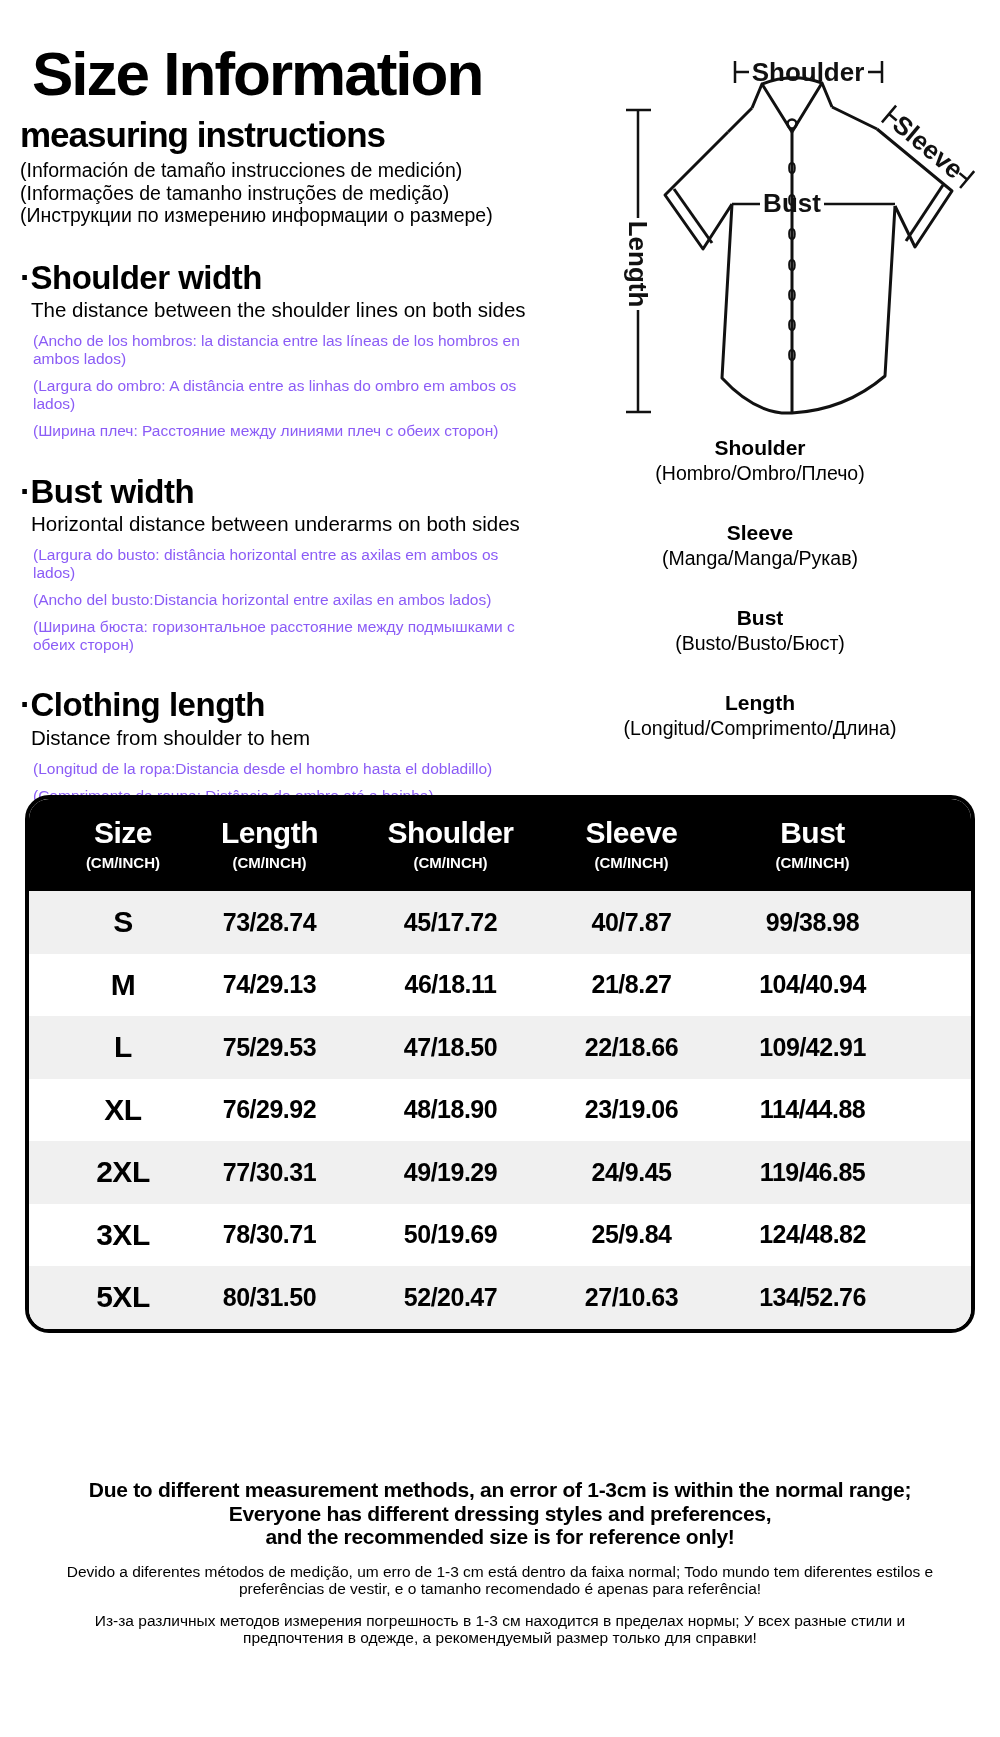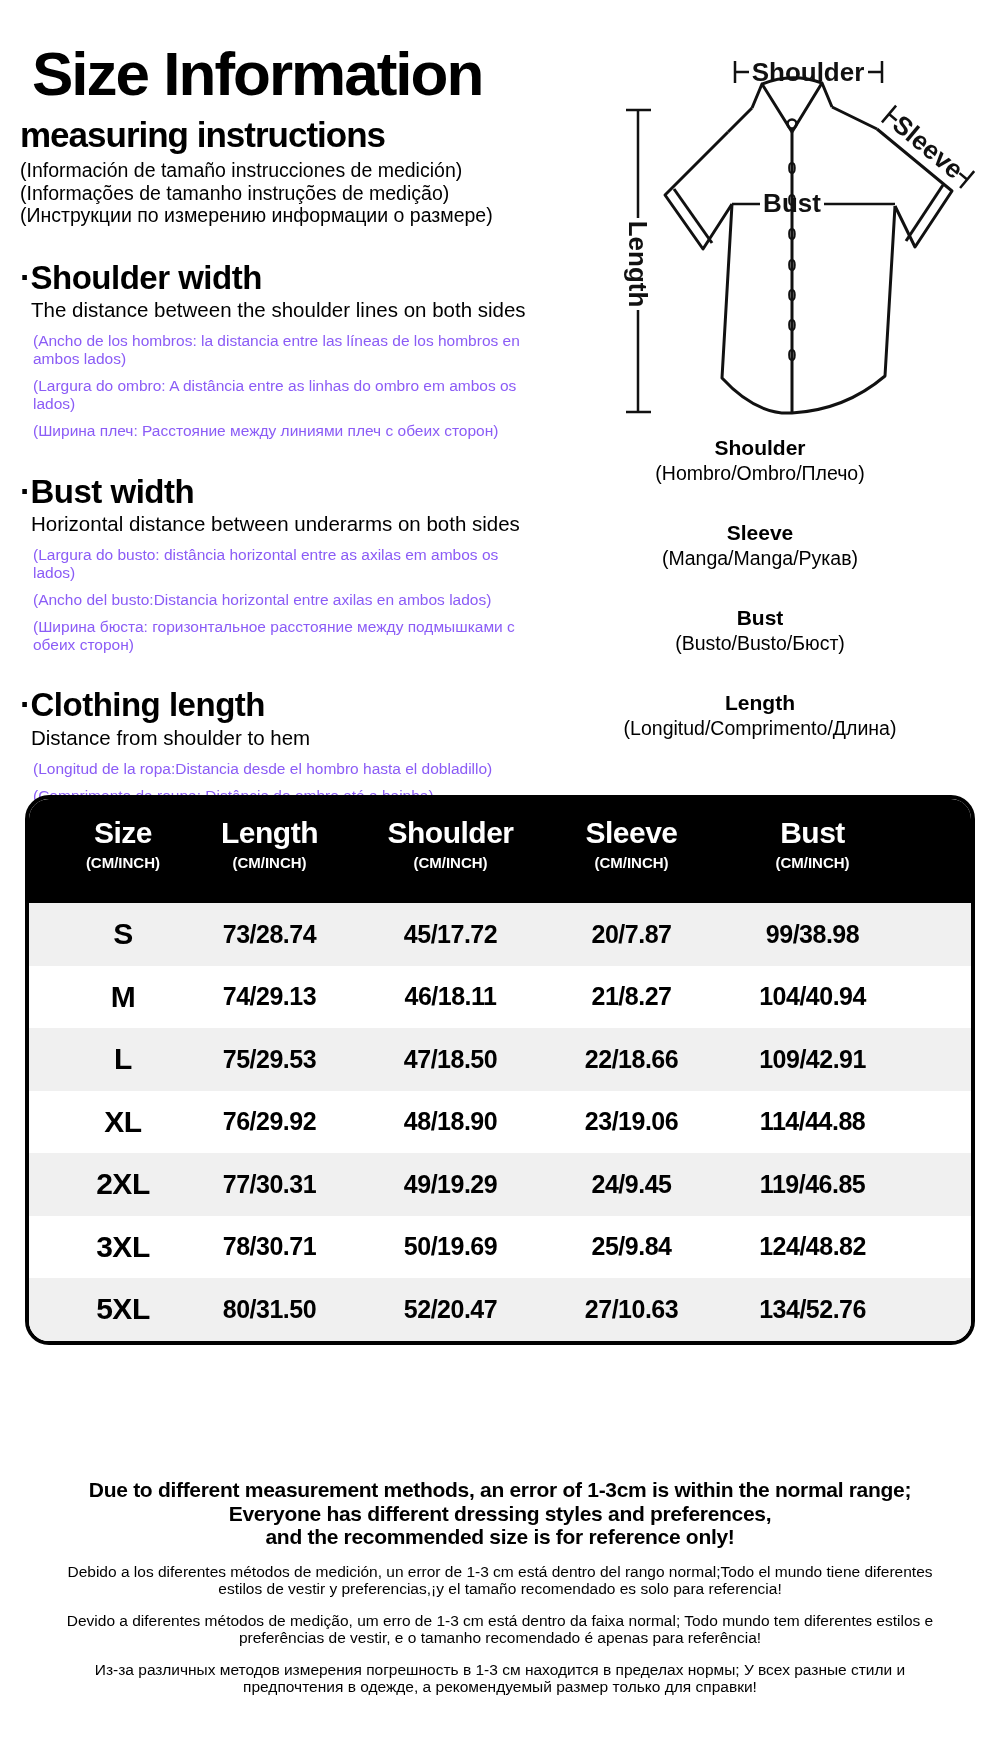--- a/index.html
+++ b/index.html
@@ -24,21 +24,21 @@
   .btn-glyph{font-size:16px;font-weight:bold}
   .legend{position:absolute;left:540px;top:436px;width:440px;text-align:center}
   .legend-item{margin-bottom:36px}
   .legend-term{font-size:21px;font-weight:bold;line-height:24px}
   .legend-trans{font-size:19.5px;line-height:23px;margin-top:2px}
   
   .size-table{
     position:absolute;left:25px;top:795px;width:950px;box-sizing:border-box;
     border:4px solid #000;border-radius:24px;overflow:hidden;background:#fff;
   }
-  .thead{display:flex;background:#000;color:#fff;height:88px;padding:0 55px 16px 25px}
+  .thead{display:flex;background:#000;color:#fff;height:88px;padding:0 55px 4px 25px}
   .th{display:flex;flex-direction:column;align-items:center;justify-content:center;gap:4px}
   .th-label{font-size:30px;font-weight:bold;letter-spacing:-0.5px}
   .th-unit{font-size:15px;font-weight:bold}
   .tbody .tr{display:flex;height:62.5px;padding:0 55px 0 25px;align-items:center}
   .tbody .tr:nth-child(odd){background:#f0f0f0}
   .td{display:flex;align-items:center;justify-content:center;font-weight:bold;font-size:25px;letter-spacing:-0.5px}
   .c0{width:16%}.c1{width:18%}.c2{width:24%}.c3{width:18%}.c4{width:24%}
   .td.c0{font-size:30px}
   
   .disclaimer{position:absolute;left:0;top:1478px;width:1000px;text-align:center}
@@ -181,21 +181,21 @@
     <div class="th c4">
       <div class="th-label">Bust</div>
       <div class="th-unit">(CM/INCH)</div>
     </div>
   </div>
   <div class="tbody">
     <div class="tr">
       <div class="td c0">S</div>
       <div class="td c1">73/28.74</div>
       <div class="td c2">45/17.72</div>
-      <div class="td c3">20/7.87</div>
+      <div class="td c3">40/7.87</div>
       <div class="td c4">99/38.98</div>
     </div>
     <div class="tr">
       <div class="td c0">M</div>
       <div class="td c1">74/29.13</div>
       <div class="td c2">46/18.11</div>
       <div class="td c3">21/8.27</div>
       <div class="td c4">104/40.94</div>
     </div>
     <div class="tr">
@@ -233,16 +233,15 @@
       <div class="td c3">27/10.63</div>
       <div class="td c4">134/52.76</div>
     </div>
   </div>
 </div>
 
 <div class="disclaimer">
   <div class="disc-en">Due to different measurement methods, an error of 1-3cm is within the normal range;</div>
   <div class="disc-en">Everyone has different dressing styles and preferences,</div>
   <div class="disc-en">and the recommended size is for reference only!</div>
-  <p class="disc-p">Debido a los diferentes métodos de medición, un error de 1-3 cm está dentro del rango normal;Todo el mundo tiene diferentes estilos de vestir y preferencias,¡y el tamaño recomendado es solo para referencia!</p>
   <p class="disc-p">Devido a diferentes métodos de medição, um erro de 1-3 cm está dentro da faixa normal; Todo mundo tem diferentes estilos e preferências de vestir, e o tamanho recomendado é apenas para referência!</p>
   <p class="disc-p">Из-за различных методов измерения погрешность в 1-3 см находится в пределах нормы; У всех разные стили и предпочтения в одежде, а рекомендуемый размер только для справки!</p>
 </div>
 
 </body></html>

